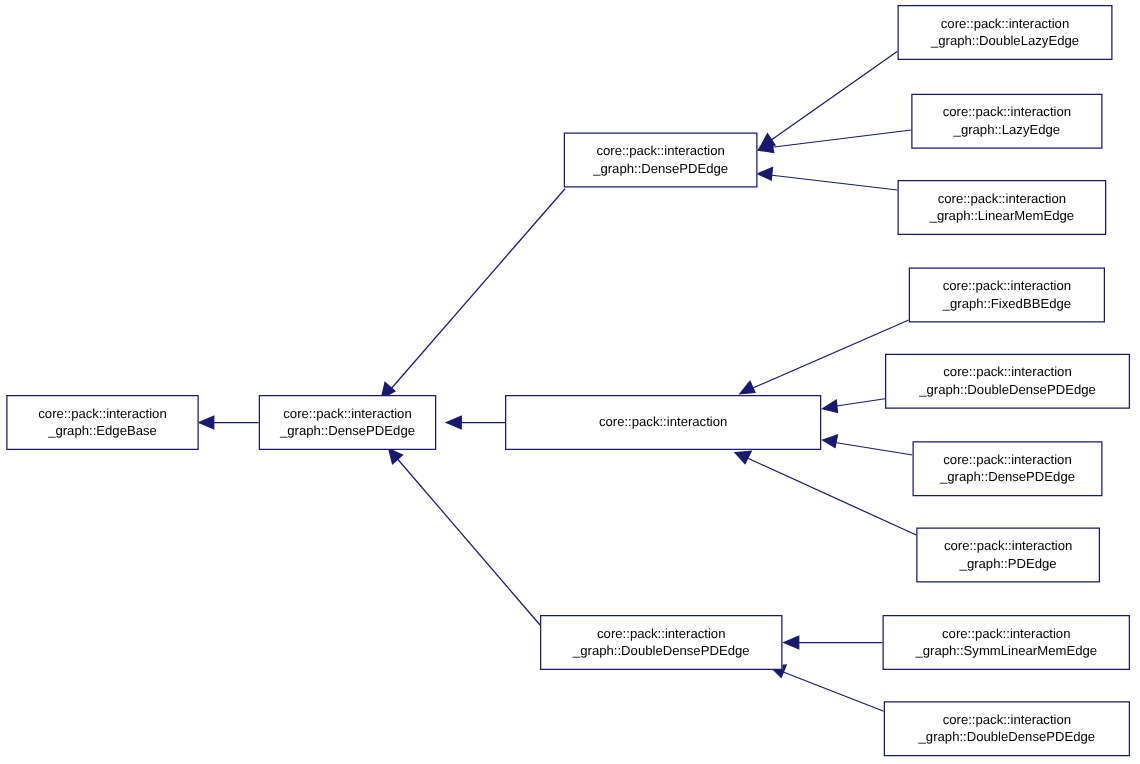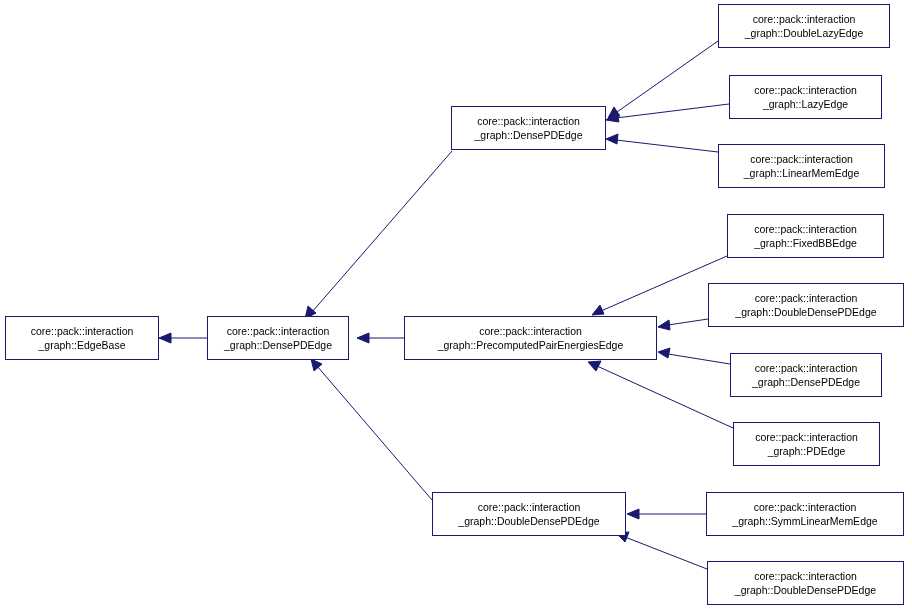--- a/index.html
+++ b/index.html
@@ -99,21 +99,21 @@
         <path d="M 707,569 L 625,537" stroke="#191970" stroke-width="1" fill="none"></path>
         <path d="M 616,533 L 629,532 L 625,542 Z" fill="#191970" stroke="#191970" stroke-width="1"></path>
       </g>
     </svg>
 <div class="node" style="left: 5px; top: 316px; width: 154px; height: 44px; border-color: rgb(25, 25, 112); background: rgb(255, 255, 255); color: rgb(0, 0, 0);"><span class="l1">core::pack::interaction</span><span class="l2">_graph::EdgeBase</span></div>
     <div class="node" style="left: 207px; top: 316px; width: 142px; height: 44px; border-color: rgb(25, 25, 112); background: rgb(255, 255, 255); color: rgb(0, 0, 0);"><span class="l1">core::pack::interaction</span><span class="l2">_graph::DensePDEdge</span></div>
     <div class="node" style="left: 451px; top: 106px; width: 155px; height: 44px; border-color: rgb(25, 25, 112); background: rgb(255, 255, 255); color: rgb(0, 0, 0);"><span class="l1">core::pack::interaction</span><span class="l2">_graph::DensePDEdge</span></div>
     <div class="node" style="left: 718px; top: 4px; width: 172px; height: 44px; border-color: rgb(25, 25, 112); background: rgb(255, 255, 255); color: rgb(0, 0, 0);"><span class="l1">core::pack::interaction</span><span class="l2">_graph::DoubleLazyEdge</span></div>
     <div class="node" style="left: 729px; top: 75px; width: 153px; height: 44px; border-color: rgb(25, 25, 112); background: rgb(255, 255, 255); color: rgb(0, 0, 0);"><span class="l1">core::pack::interaction</span><span class="l2">_graph::LazyEdge</span></div>
     <div class="node" style="left: 718px; top: 144px; width: 167px; height: 44px; border-color: rgb(25, 25, 112); background: rgb(255, 255, 255); color: rgb(0, 0, 0);"><span class="l1">core::pack::interaction</span><span class="l2">_graph::LinearMemEdge</span></div>
-    <div class="node" style="left: 404px; top: 316px; width: 253px; height: 44px; border-color: rgb(25, 25, 112); background: rgb(255, 255, 255); color: rgb(0, 0, 0);"><span class="l1">core::pack::interaction</span><span class="l2">_graph::PrecomputedPairEnergiesEdge</span></div>
+    <div class="node" style="left: 404px; top: 316px; width: 253px; height: 44px; border-color: rgb(25, 25, 112); background: rgb(255, 255, 255); color: rgb(0, 0, 0);"><span class="l1">core::pack::interaction</span></div>
     <div class="node" style="left: 727px; top: 214px; width: 157px; height: 44px; border-color: rgb(25, 25, 112); background: rgb(255, 255, 255); color: rgb(0, 0, 0);"><span class="l1">core::pack::interaction</span><span class="l2">_graph::FixedBBEdge</span></div>
     <div class="node" style="left: 708px; top: 283px; width: 196px; height: 44px; border-color: rgb(25, 25, 112); background: rgb(255, 255, 255); color: rgb(0, 0, 0);"><span class="l1">core::pack::interaction</span><span class="l2">_graph::DoubleDensePDEdge</span></div>
     <div class="node" style="left: 730px; top: 353px; width: 152px; height: 44px; border-color: rgb(25, 25, 112); background: rgb(255, 255, 255); color: rgb(0, 0, 0);"><span class="l1">core::pack::interaction</span><span class="l2">_graph::DensePDEdge</span></div>
     <div class="node" style="left: 733px; top: 422px; width: 147px; height: 44px; border-color: rgb(25, 25, 112); background: rgb(255, 255, 255); color: rgb(0, 0, 0);"><span class="l1">core::pack::interaction</span><span class="l2">_graph::PDEdge</span></div>
     <div class="node" style="left: 432px; top: 492px; width: 194px; height: 44px; border-color: rgb(25, 25, 112); background: rgb(255, 255, 255); color: rgb(0, 0, 0);"><span class="l1">core::pack::interaction</span><span class="l2">_graph::DoubleDensePDEdge</span></div>
     <div class="node" style="left: 706px; top: 492px; width: 198px; height: 44px; border-color: rgb(25, 25, 112); background: rgb(255, 255, 255); color: rgb(0, 0, 0);"><span class="l1">core::pack::interaction</span><span class="l2">_graph::SymmLinearMemEdge</span></div>
     <div class="node" style="left: 707px; top: 561px; width: 197px; height: 44px; border-color: rgb(25, 25, 112); background: rgb(255, 255, 255); color: rgb(0, 0, 0);"><span class="l1">core::pack::interaction</span><span class="l2">_graph::DoubleDensePDEdge</span></div>
   </div>
 
 </body></html>

